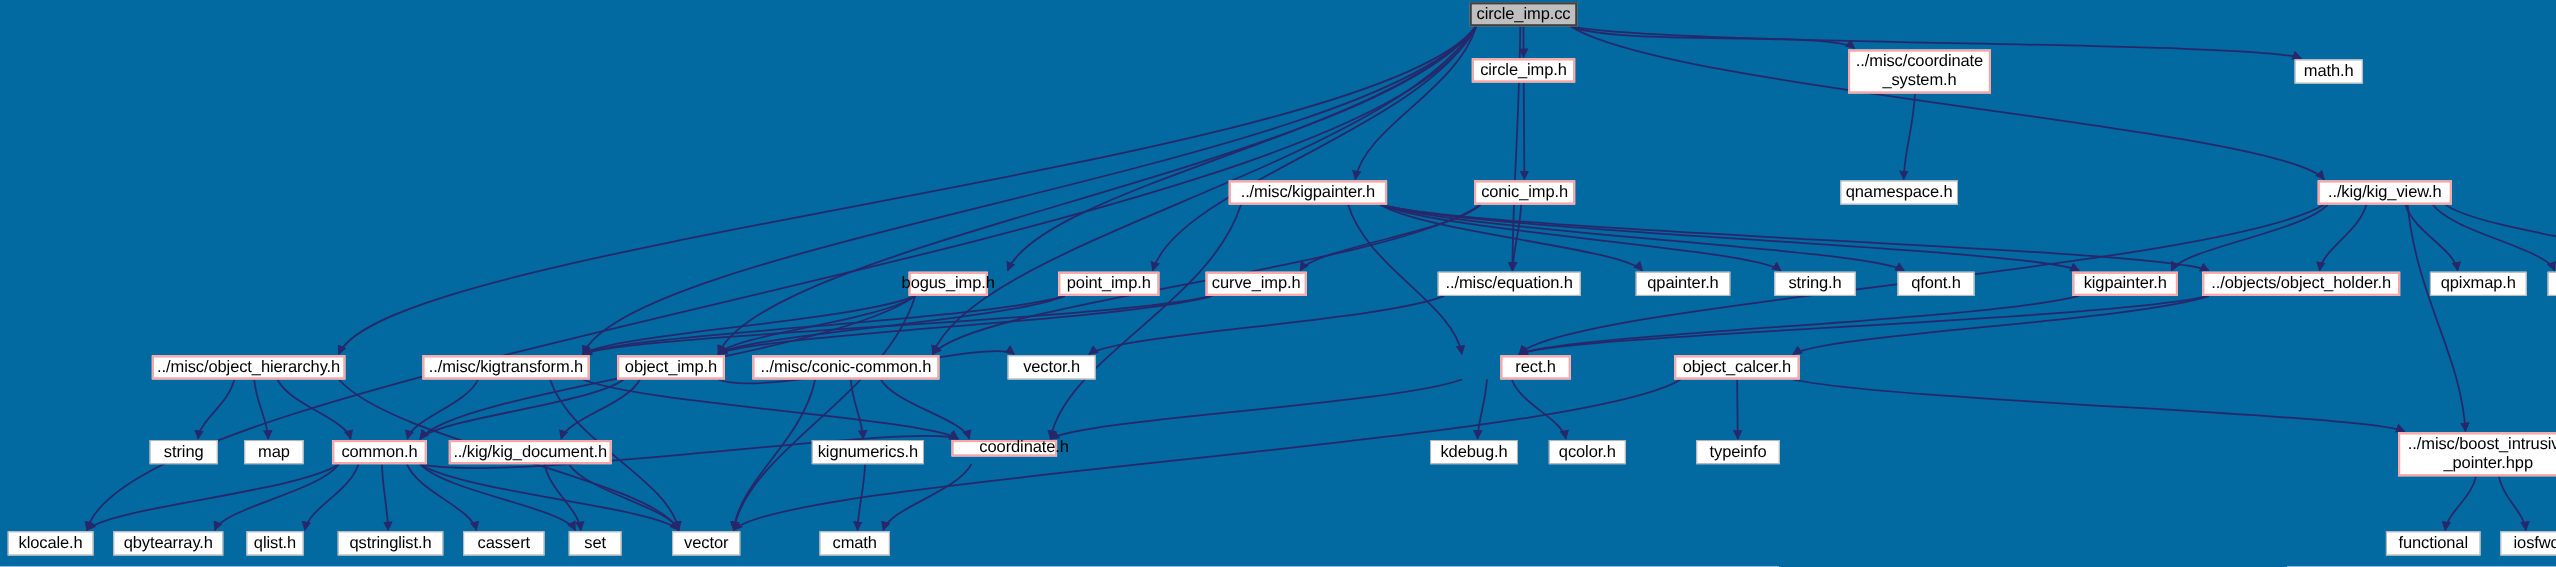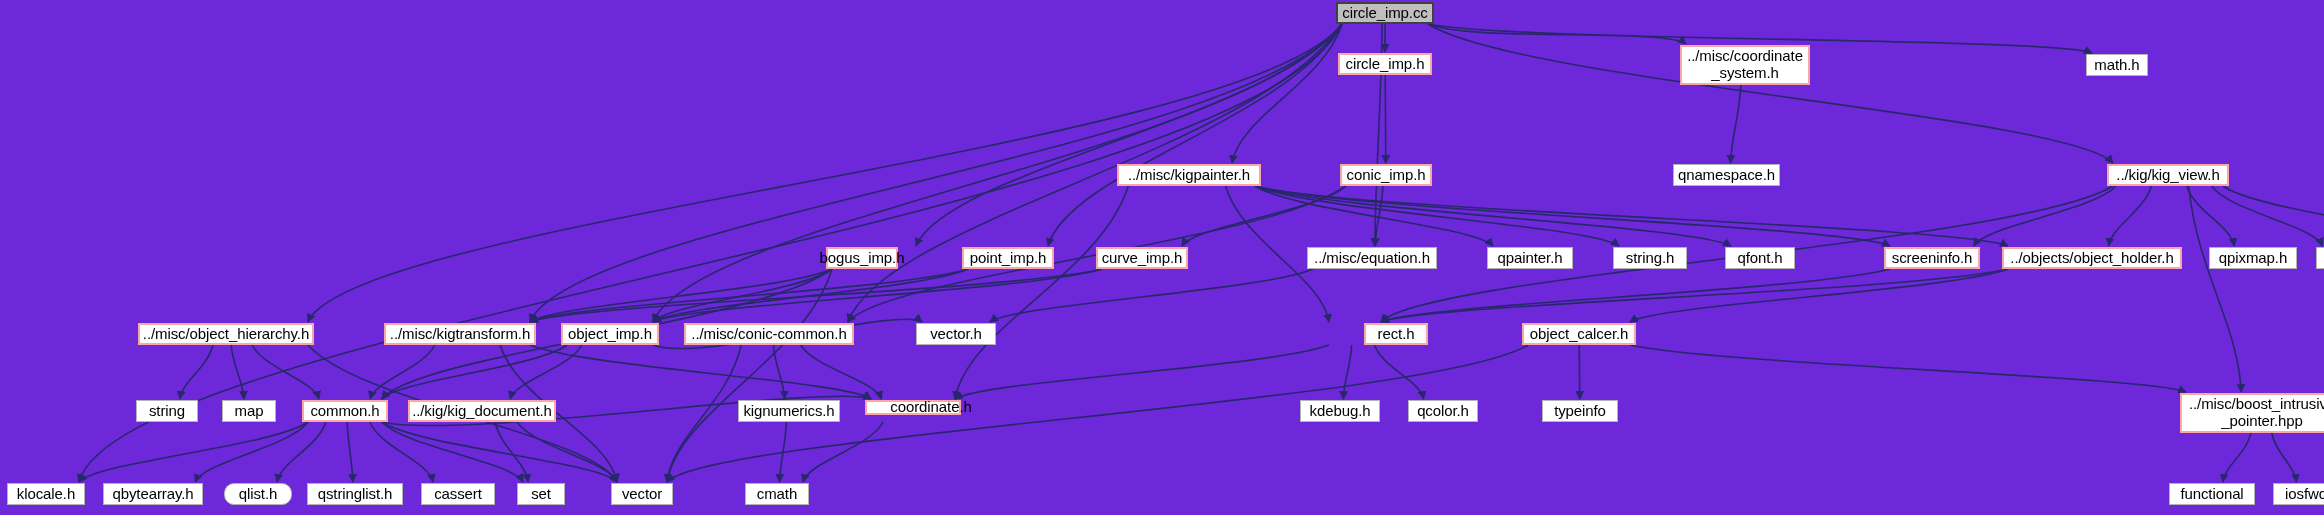--- a/index.html
+++ b/index.html
@@ -9,21 +9,21 @@
     background: #ffffff;
   }
   body {
     font-family: "Liberation Sans", sans-serif;
   }
   #graph-root {
     position: relative;
     width: 2324px;
     height: 515px;
     overflow: hidden;
-    background: #6d28d9;
+    background: #0369a1;
   }
   #edge-layer {
     position: absolute;
     left: 0;
     top: 0;
     width: 2324px;
     height: 515px;
     pointer-events: none;
   }
   .node {
@@ -150,21 +150,21 @@
       <div class="node" style="left: 1673px; top: 164px; width: 107px; height: 22px;">qnamespace.h</div>
       <div class="node bold" style="left: 1117px; top: 164px; width: 144px; height: 22px;">../misc/kigpainter.h</div>
       <div class="node bold" style="left: 2107px; top: 164px; width: 122px; height: 22px;">../kig/kig_view.h</div>
       <div class="node bold" style="left: 826px; top: 247px; width: 72px; height: 22px;">bogus_imp.h</div>
       <div class="node bold" style="left: 962px; top: 247px; width: 92px; height: 22px;">point_imp.h</div>
       <div class="node bold" style="left: 1096px; top: 247px; width: 92px; height: 22px;">curve_imp.h</div>
       <div class="node" style="left: 1307px; top: 247px; width: 130px; height: 22px;">../misc/equation.h</div>
       <div class="node" style="left: 1487px; top: 247px; width: 86px; height: 22px;">qpainter.h</div>
       <div class="node" style="left: 1613px; top: 247px; width: 74px; height: 22px;">string.h</div>
       <div class="node" style="left: 1725px; top: 247px; width: 70px; height: 22px;">qfont.h</div>
-      <div class="node bold" style="left: 1884px; top: 247px; width: 96px; height: 22px;">screeninfo.h</div>
+      <div class="node bold" style="left: 1884px; top: 247px; width: 96px; height: 22px;">kigpainter.h</div>
       <div class="node bold" style="left: 2002px; top: 247px; width: 180px; height: 22px;">../objects/object_holder.h</div>
       <div class="node" style="left: 2209px; top: 247px; width: 88px; height: 22px;">qpixmap.h</div>
       <div class="node" style="left: 2316px; top: 247px; width: 100px; height: 22px;">kparts/part.h</div>
       <div class="node bold" style="left: 138px; top: 323px; width: 176px; height: 22px;">../misc/object_hierarchy.h</div>
       <div class="node bold" style="left: 384px; top: 323px; width: 152px; height: 22px;">../misc/kigtransform.h</div>
       <div class="node bold" style="left: 561px; top: 323px; width: 98px; height: 22px;">object_imp.h</div>
       <div class="node bold" style="left: 684px; top: 323px; width: 170px; height: 22px;">../misc/conic-common.h</div>
       <div class="node" style="left: 916px; top: 323px; width: 80px; height: 22px;">vector.h</div>
       <div class="node bold" style="left: 1323px; top: 323px; width: 64px; height: 22px; margin-left: 41px;">rect.h</div>
       <div class="node bold" style="left: 1522px; top: 323px; width: 114px; height: 22px;">object_calcer.h</div>
@@ -174,21 +174,21 @@
       <div class="node" style="left: 222px; top: 400px; width: 54px; height: 22px;">map</div>
       <div class="node bold" style="left: 302px; top: 400px; width: 86px; height: 22px;">common.h</div>
       <div class="node bold" style="left: 408px; top: 400px; width: 148px; height: 22px;">../kig/kig_document.h</div>
       <div class="node" style="left: 738px; top: 400px; width: 102px; height: 22px;">kignumerics.h</div>
       <div class="node bold" style="left: 865px; top: 400px; width: 96px; height: 15px; padding-left: 36px;">coordinate.h</div>
       <div class="node" style="left: 1300px; top: 400px; width: 80px; height: 22px;">kdebug.h</div>
       <div class="node" style="left: 1408px; top: 400px; width: 70px; height: 22px;">qcolor.h</div>
       <div class="node" style="left: 1542px; top: 400px; width: 76px; height: 22px;">typeinfo</div>
       <div class="node" style="left: 7px; top: 483px; width: 78px; height: 22px;">klocale.h</div>
       <div class="node" style="left: 103px; top: 483px; width: 100px; height: 22px;">qbytearray.h</div>
-      <div class="node" style="left: 224px; top: 483px; width: 68px; height: 22px; border-radius: 10px;">qlist.h</div>
+      <div class="node" style="left: 224px; top: 483px; width: 52px; height: 22px;">qlist.h</div>
       <div class="node" style="left: 307px; top: 483px; width: 96px; height: 22px;">qstringlist.h</div>
       <div class="node" style="left: 421px; top: 483px; width: 74px; height: 22px;">cassert</div>
       <div class="node" style="left: 517px; top: 483px; width: 48px; height: 22px;">set</div>
       <div class="node" style="left: 611px; top: 483px; width: 62px; height: 22px;">vector</div>
       <div class="node" style="left: 745px; top: 483px; width: 64px; height: 22px;">cmath</div>
       <div class="node" style="left: 2169px; top: 483px; width: 86px; height: 22px;">functional</div>
       <div class="node" style="left: 2273px; top: 483px; width: 66px; height: 22px;">iosfwd</div>
     </div>
 </div>
 

